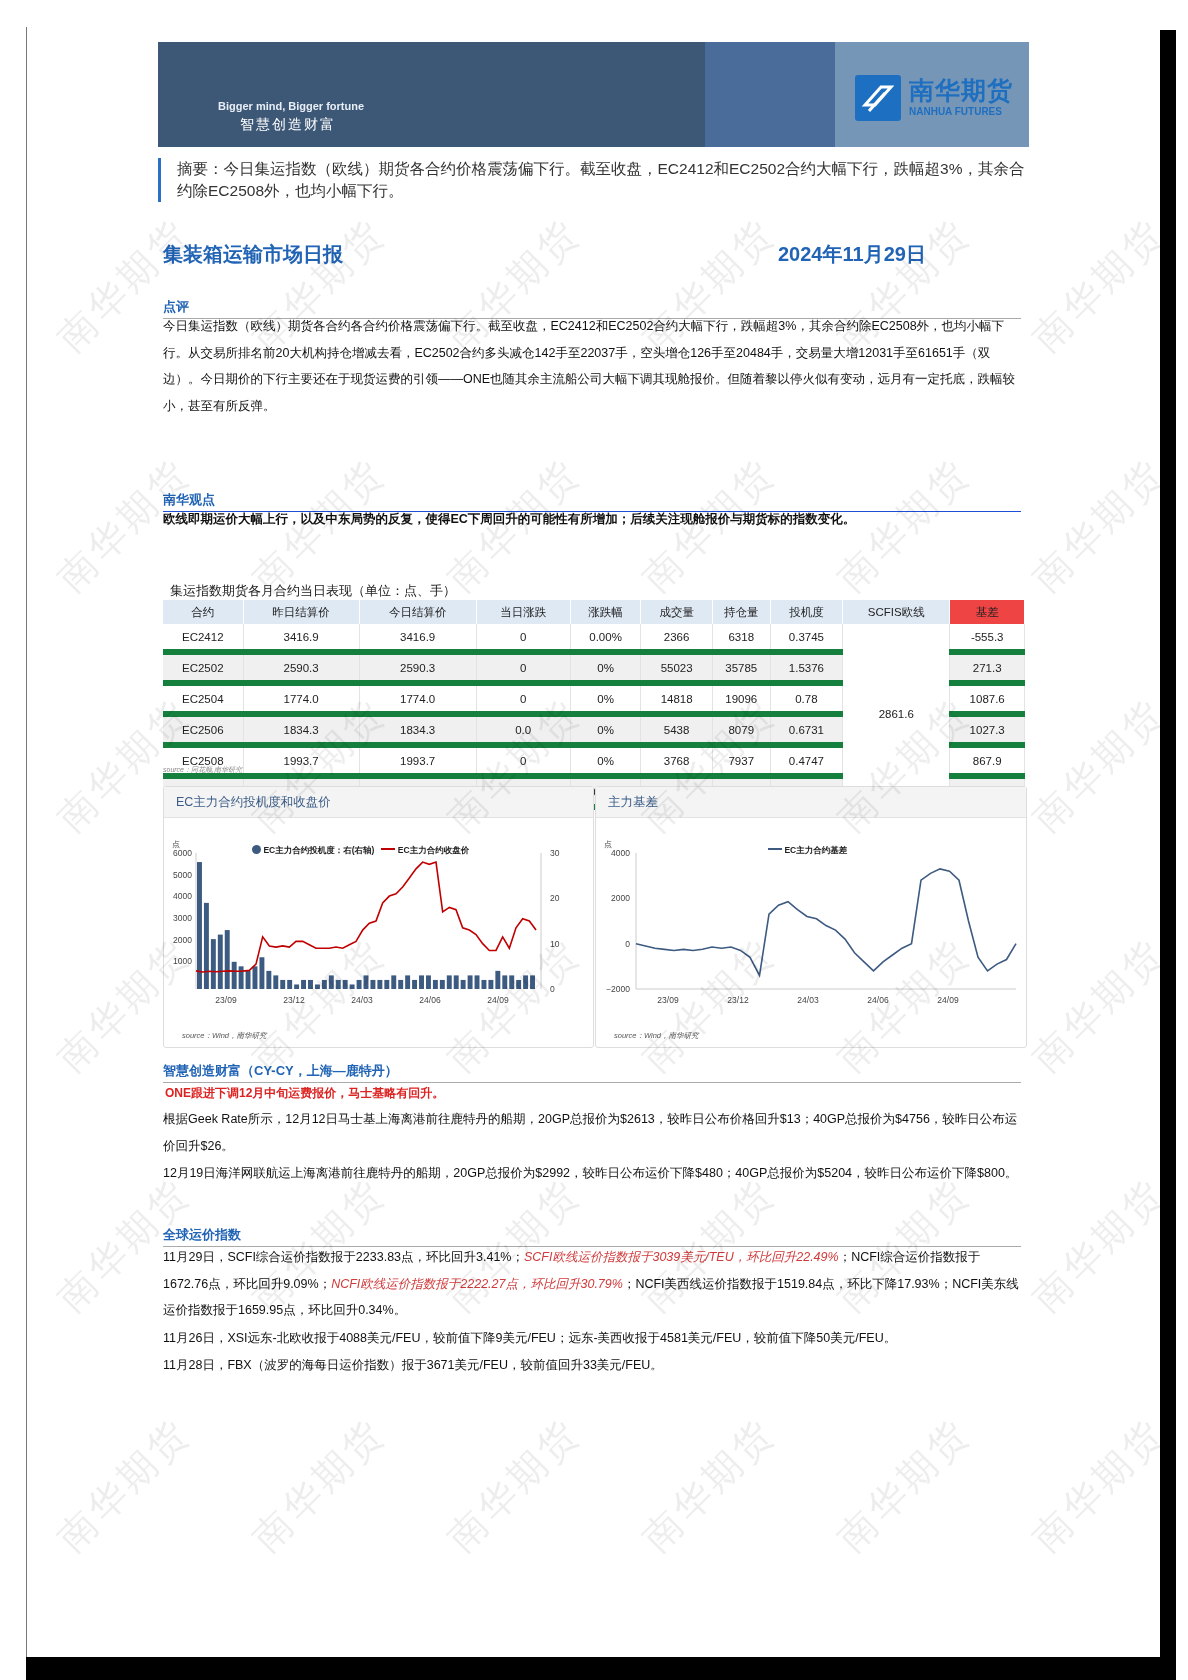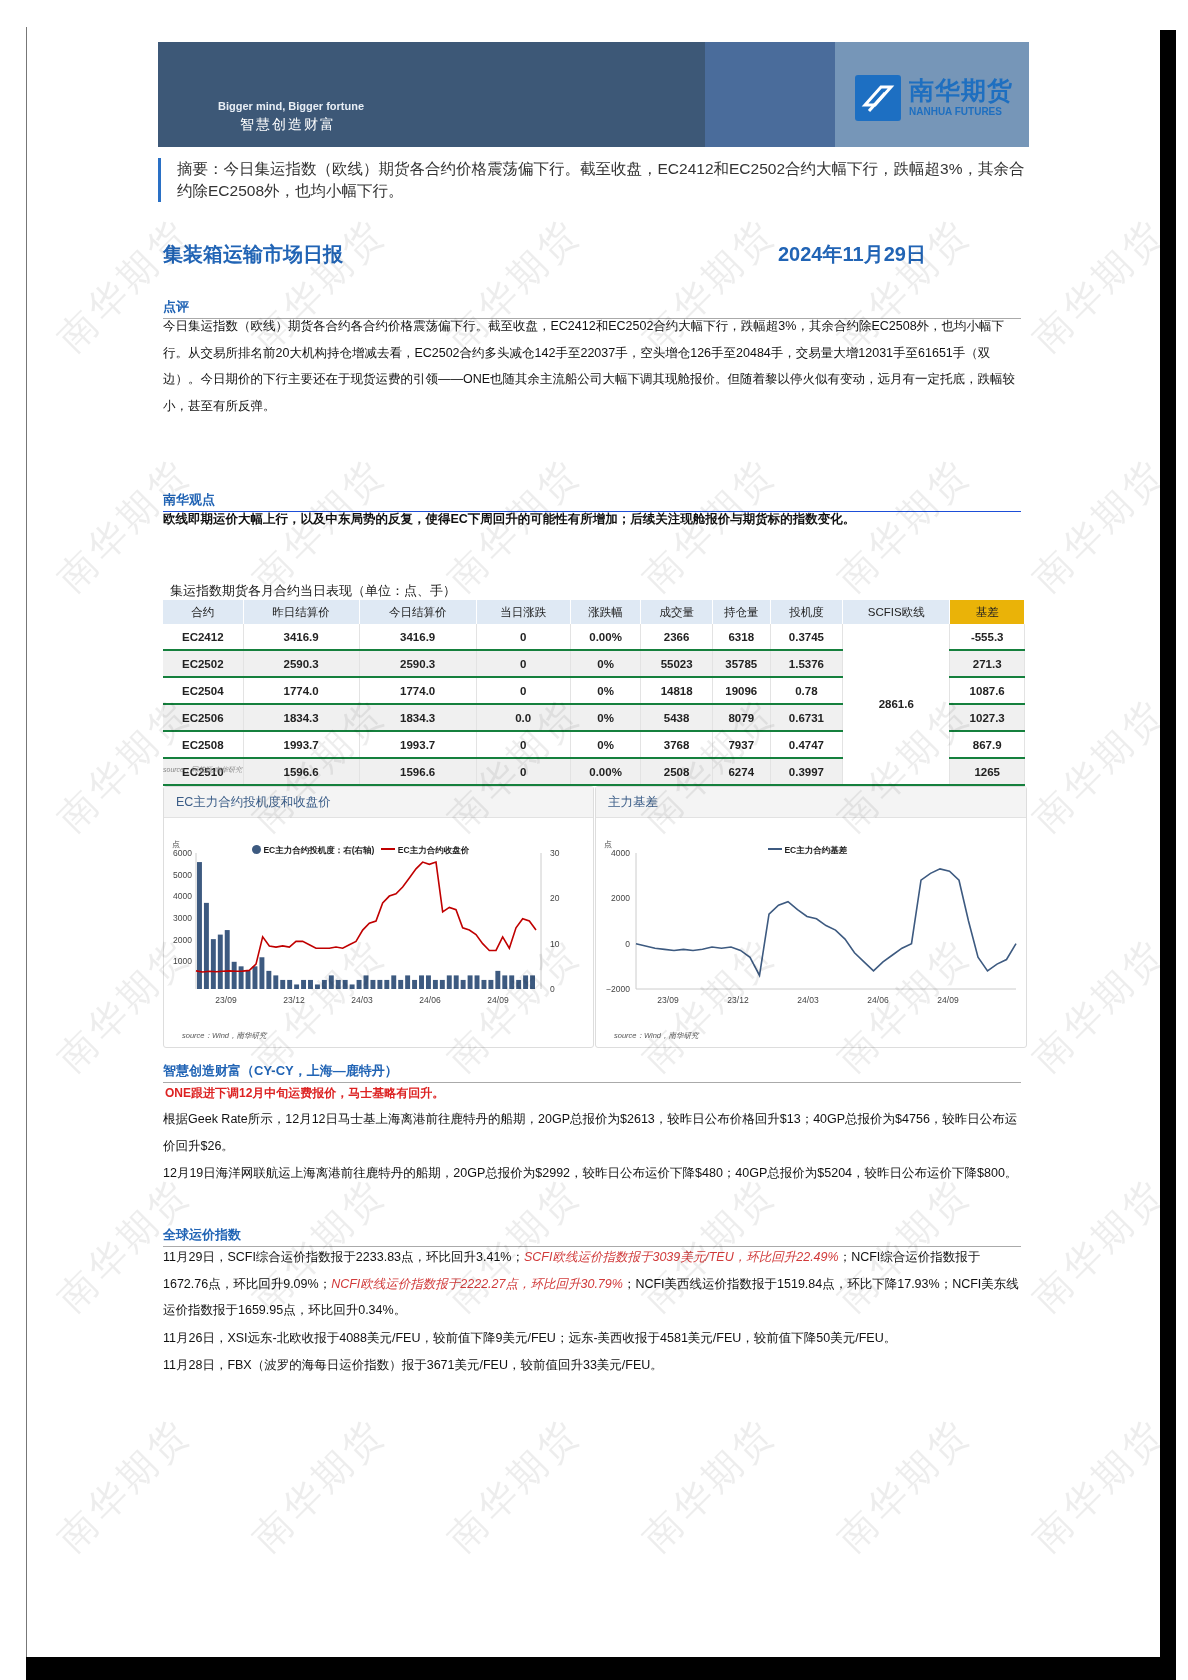--- a/index.html
+++ b/index.html
@@ -28,24 +28,24 @@
   .report-title { position:absolute; left:163px; top:241px; font-size:20px; font-weight:bold; color:#2164b5; }
   .report-date { position:absolute; left:778px; top:241px; font-size:20px; font-weight:bold; color:#2164b5; }
 
   .sec-head { position:absolute; left:163px; width:858px; border-bottom:1px solid #aaa; font-size:13px; font-weight:bold; color:#2164b5; padding-bottom:2px; }
   .para { position:absolute; left:163px; width:858px; font-size:12.5px; line-height:26.5px; color:#111; }
   .bold-para { font-weight:bold; }
 
   .tbl-title { position:absolute; left:170px; top:582px; font-size:13px; color:#222; }
   table.data { position:absolute; left:163px; top:600px; width:862px; border-collapse:collapse; font-size:11.5px; color:#222; }
   table.data th { background:#dfe9f4; font-weight:normal; height:22px; border-right:1px solid #fff; }
-  table.data td { height:23px; text-align:center; border-right:1px solid #e3e3e3; border-bottom:2px solid #15803d;font-weight:bold; }
+  table.data td { height:23px; text-align:center; border-right:1px solid #e3e3e3; border-bottom:6px solid #15803d; }
   table.data tr:nth-child(even) td { background:#f0f0f0; }
   table.data td.merged { background:#fff !important; }
-  table.data th.hl { background:#eab308; }
+  table.data th.hl { background:#ef4444; }
   .tbl-source { position:absolute; left:163px; top:765px; font-size:7px; color:#888; font-style:italic; }
 
   .chart-card { position:absolute; top:786px; height:260px; border:1px solid #ddd; border-radius:3px; background:#fff; }
   .chart-card .hdr { height:30px; background:#f4f4f4; border-bottom:1px solid #e2e2e2; font-size:12.5px; color:#3a5c87; padding-left:12px; line-height:30px; }
   .chart-card .src { position:absolute; left:18px; bottom:6px; font-size:7.5px; color:#555; font-style:italic; }
   .legend { position:absolute; font-size:8.5px; font-weight:bold; color:#222; white-space:nowrap; }
 
   .red-head { position:absolute; left:165px; font-size:12px; font-weight:bold; color:#d22; }
   .red-ital { color:#d13a3a; font-style:italic; }
 </style>

